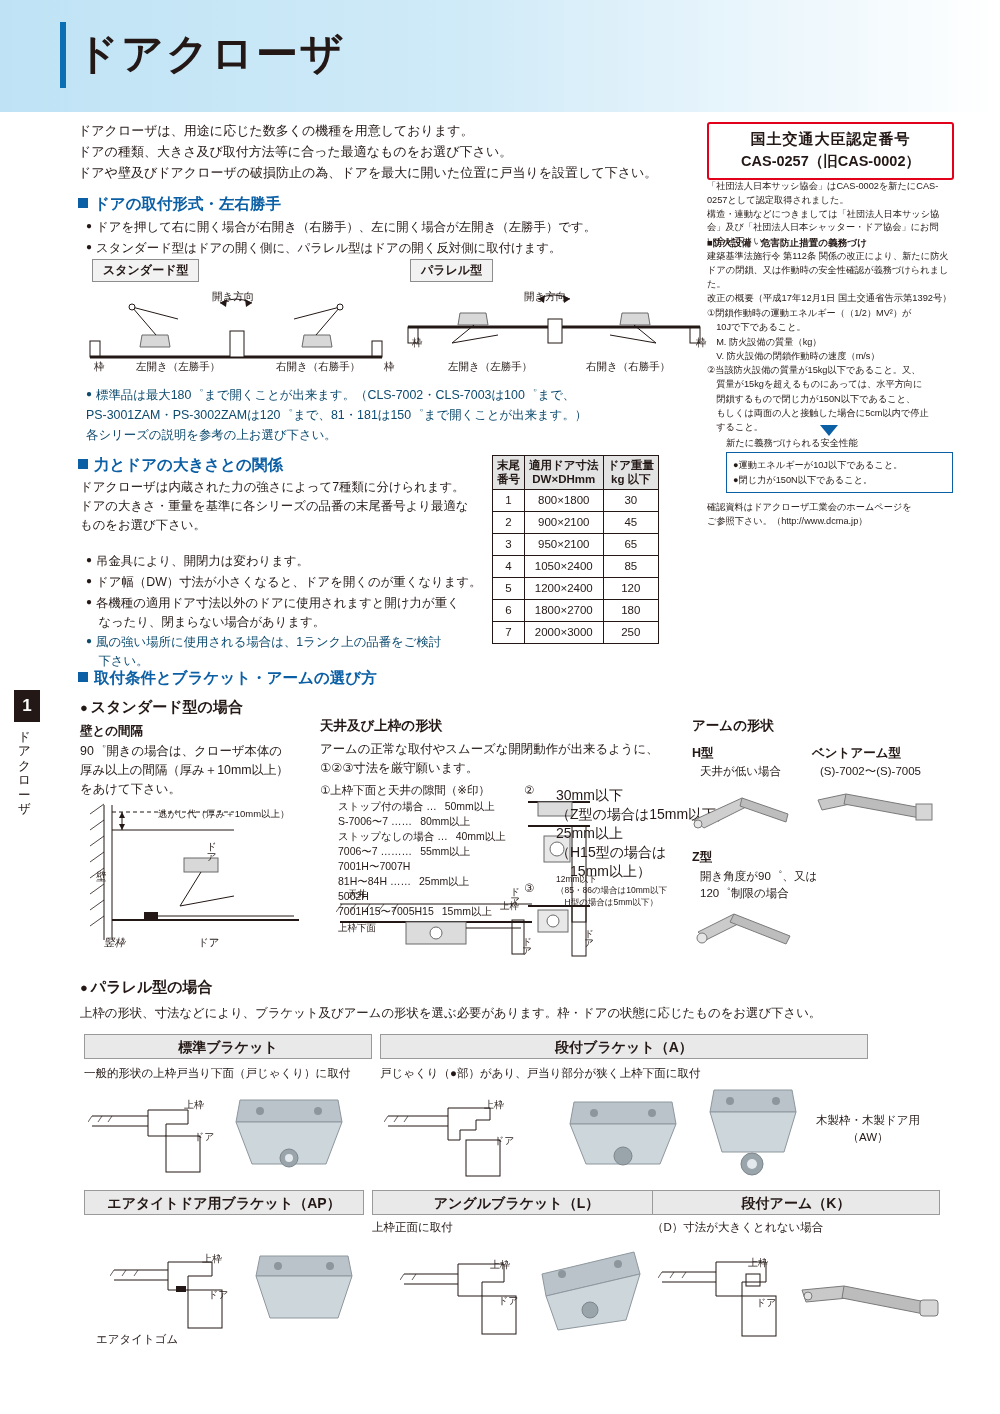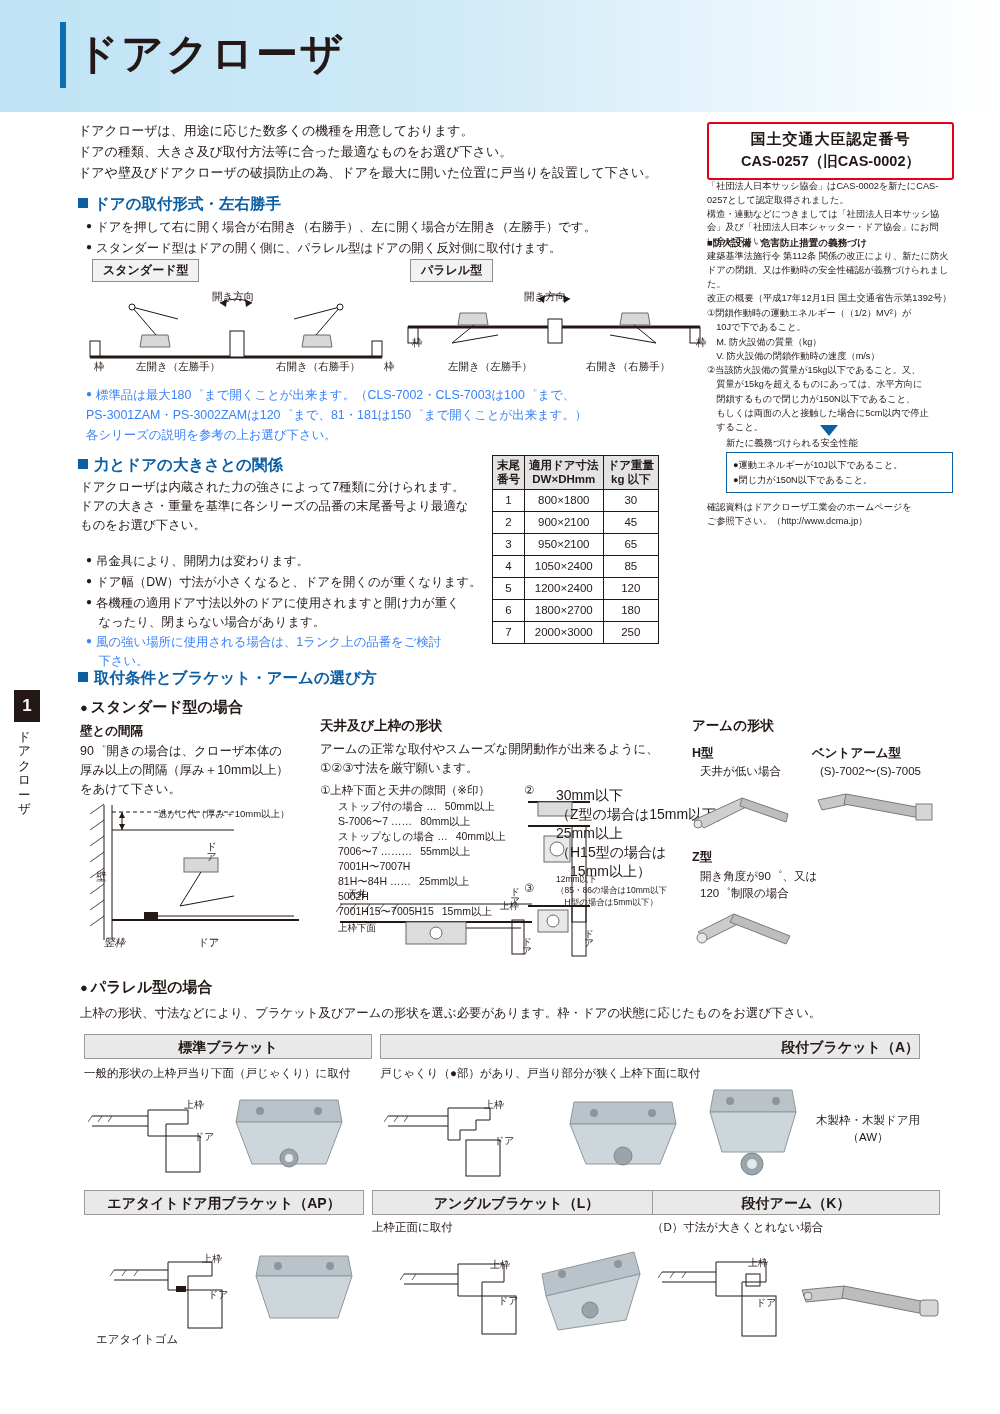--- a/index.html
+++ b/index.html
@@ -12,21 +12,21 @@
 
   
   .hdr{position:absolute;left:0;top:0;width:1000px;height:112px;
        background:linear-gradient(90deg,#bfe3f5 0%,#cfeaf8 45%,#ffffff 100%);}
   .hdr-bar{position:absolute;left:60px;top:22px;width:6px;height:66px;background:#0b6fb4;}
   .hdr-title{position:absolute;left:76px;top:26px;font-size:42px;font-weight:bold;letter-spacing:2px;color:#231815;}
 
   
   .t{position:absolute;white-space:pre;line-height:1.45;}
   .b{font-weight:bold;}
-  .red{color:#3b82f6;}
+  .red{color:#0c4a6e;}
 
   
   .h2{position:absolute;font-size:15.5px;font-weight:bold;color:#0b5fa5;white-space:nowrap;}
   .h2:before{content:"";display:inline-block;width:10px;height:10px;background:#0b5fa5;margin-right:6px;
              transform:translateY(-1px);}
   .h3{position:absolute;font-size:15px;font-weight:bold;color:#231815;white-space:nowrap;}
   .h3:before{content:"●";margin-right:3px;font-size:13px;}
 
   .li{position:absolute;font-size:12.4px;white-space:pre;line-height:1.55;}
   .dot:before{content:"●";font-size:10px;margin-right:4px;vertical-align:2px;}
@@ -353,21 +353,21 @@
   <svg style="position:absolute;left:690px;top:898px;" width="120" height="60">
     <polygon points="8,34 44,16 52,24 16,42" fill="#cbcbcb" stroke="#7a7a7a"></polygon>
     <polygon points="44,16 100,38 96,46 40,24" fill="#bdbdbd" stroke="#7a7a7a"></polygon>
     <circle cx="12" cy="40" r="5" fill="#e6e6e6" stroke="#7a7a7a"></circle>
   </svg>
 
   <div class="h3" style="left:80px;top:978px;font-size:15px;">パラレル型の場合</div>
   <div class="li" style="left:80px;top:1004px;">上枠の形状、寸法などにより、ブラケット及びアームの形状を選ぶ必要があります。枠・ドアの状態に応じたものをお選び下さい。</div>
 
   <div class="secthead" style="left:84px;top:1034px;width:288px;">標準ブラケット</div>
-  <div class="secthead" style="left:380px;top:1034px;width:540px;text-align:right;">段付ブラケット（A）</div>
+  <div class="secthead" style="left:380px;top:1034px;width:488px;">段付ブラケット（A）</div>
   <div class="cap" style="left:84px;top:1066px;">一般的形状の上枠戸当り下面（戸じゃくり）に取付</div>
   <div class="cap" style="left:380px;top:1066px;">戸じゃくり（●部）があり、戸当り部分が狭く上枠下面に取付</div>
 
   <svg style="position:absolute;left:88px;top:1090px;" width="140" height="90">
     <line x1="4" y1="26" x2="60" y2="26" stroke="#231815"></line>
     <line x1="4" y1="36" x2="60" y2="36" stroke="#231815"></line>
     <g stroke="#231815" stroke-width="0.7">
       <line x1="4" y1="26" x2="0" y2="32"></line>
         <line x1="14" y1="26" x2="10" y2="32"></line>
       <line x1="24" y1="26" x2="20" y2="32"></line>

